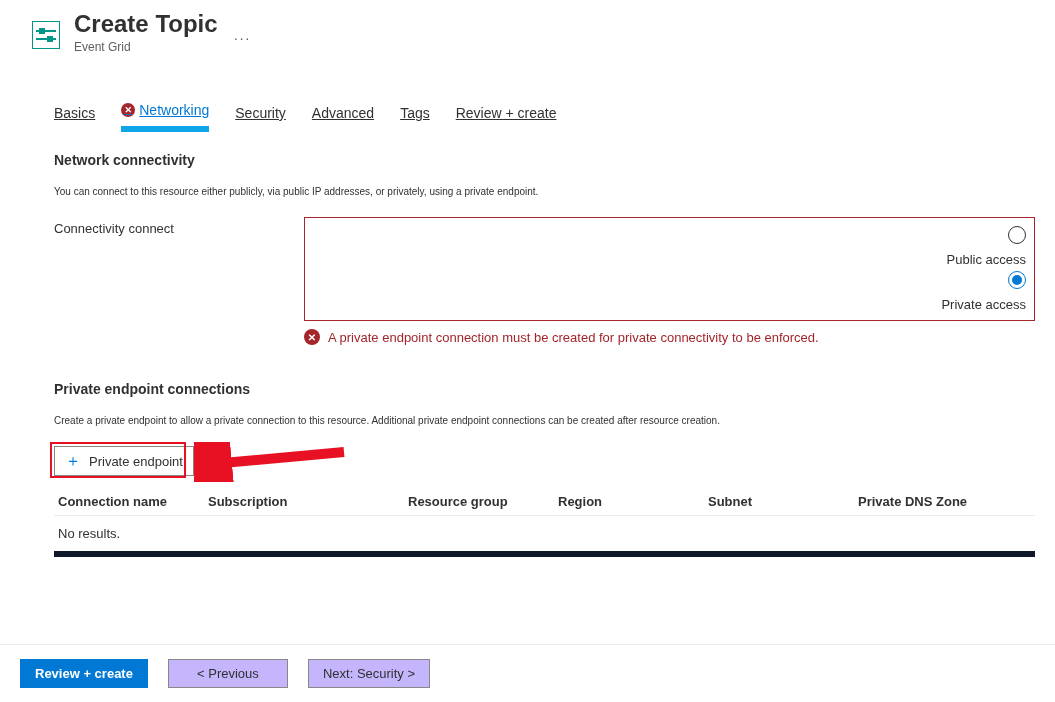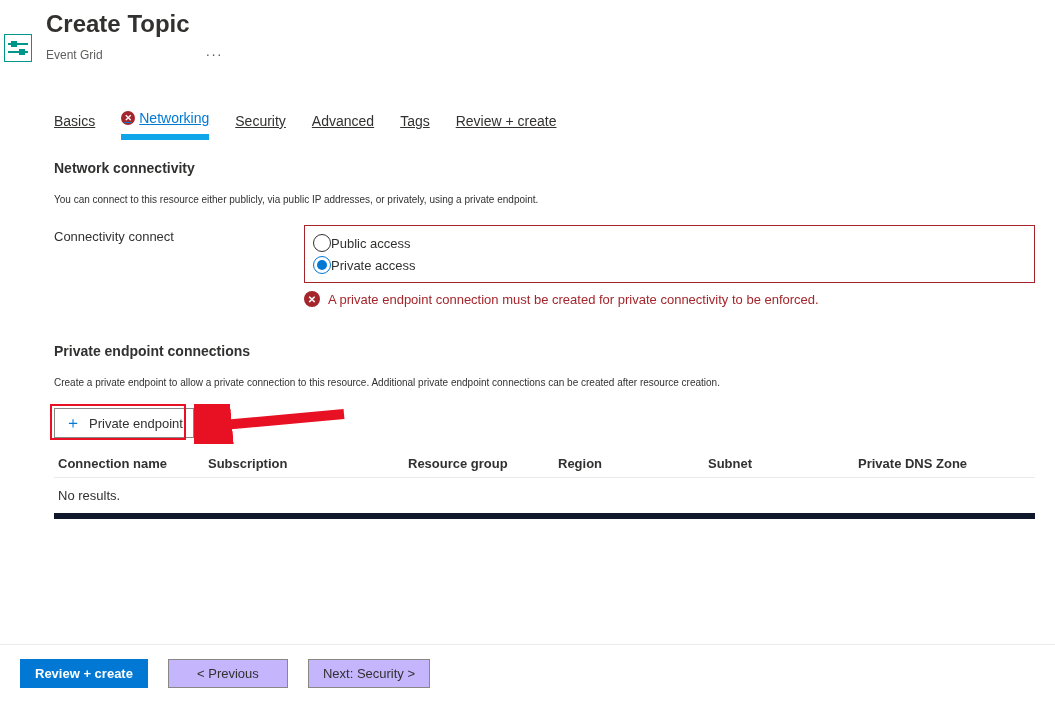--- a/index.html
+++ b/index.html
@@ -8,22 +8,22 @@
       font-size: 13px;
       color: #323130;
       background: #ffffff;
       width: 1055px;
       height: 702px;
       position: relative;
       overflow: hidden;
     }
     .header {
       display: flex;
-      align-items: flex-end;
-      padding: 10px 20px 0 4px;
+      align-items: center;
+      padding: 10px 20px 0 32px;
     }
     .header-icon {
       width: 28px;
       height: 28px;
       margin-right: 14px;
       margin-top: 6px;
       border: 1px solid #009688;
       background: #ffffff;
       position: relative;
       display:flex;
@@ -32,21 +32,21 @@
     }
     .header-text { }
     .title {
       font-size: 24px;
       font-weight: 600;
       color: #323130;
     }
     .subtitle {
       font-size: 12px;
       color: #605e5c;
-      margin-top: 10px;
+      margin-top: 2px;
     }
     .ellip {
       margin-left: 16px;
       margin-top: 12px;
       color: #605e5c;
       font-size: 14px;
       letter-spacing: 1px;
     }
     .tabs {
       margin: 48px 0 0 54px;
@@ -96,23 +96,25 @@
       font-size: 13px;
       padding-top: 4px;
     }
     .field-control {
       flex: 1;
       border: 1px solid #a4262c;
       padding: 6px 8px 6px 8px;
     }
     .radio-row {
       display: flex;
-      align-items: center;
+      align-items: flex-end;
+      gap: 8px;
       padding: 2px 0;
       cursor: pointer;
+      flex-direction: column;
     }
     .radio {
       width: 18px; height: 18px;
       border: 1px solid #323130;
       border-radius: 50%;
       display: inline-flex;
       align-items: center;
       justify-content: center;
     }
     .radio.selected { border-color: #0078d4; }

